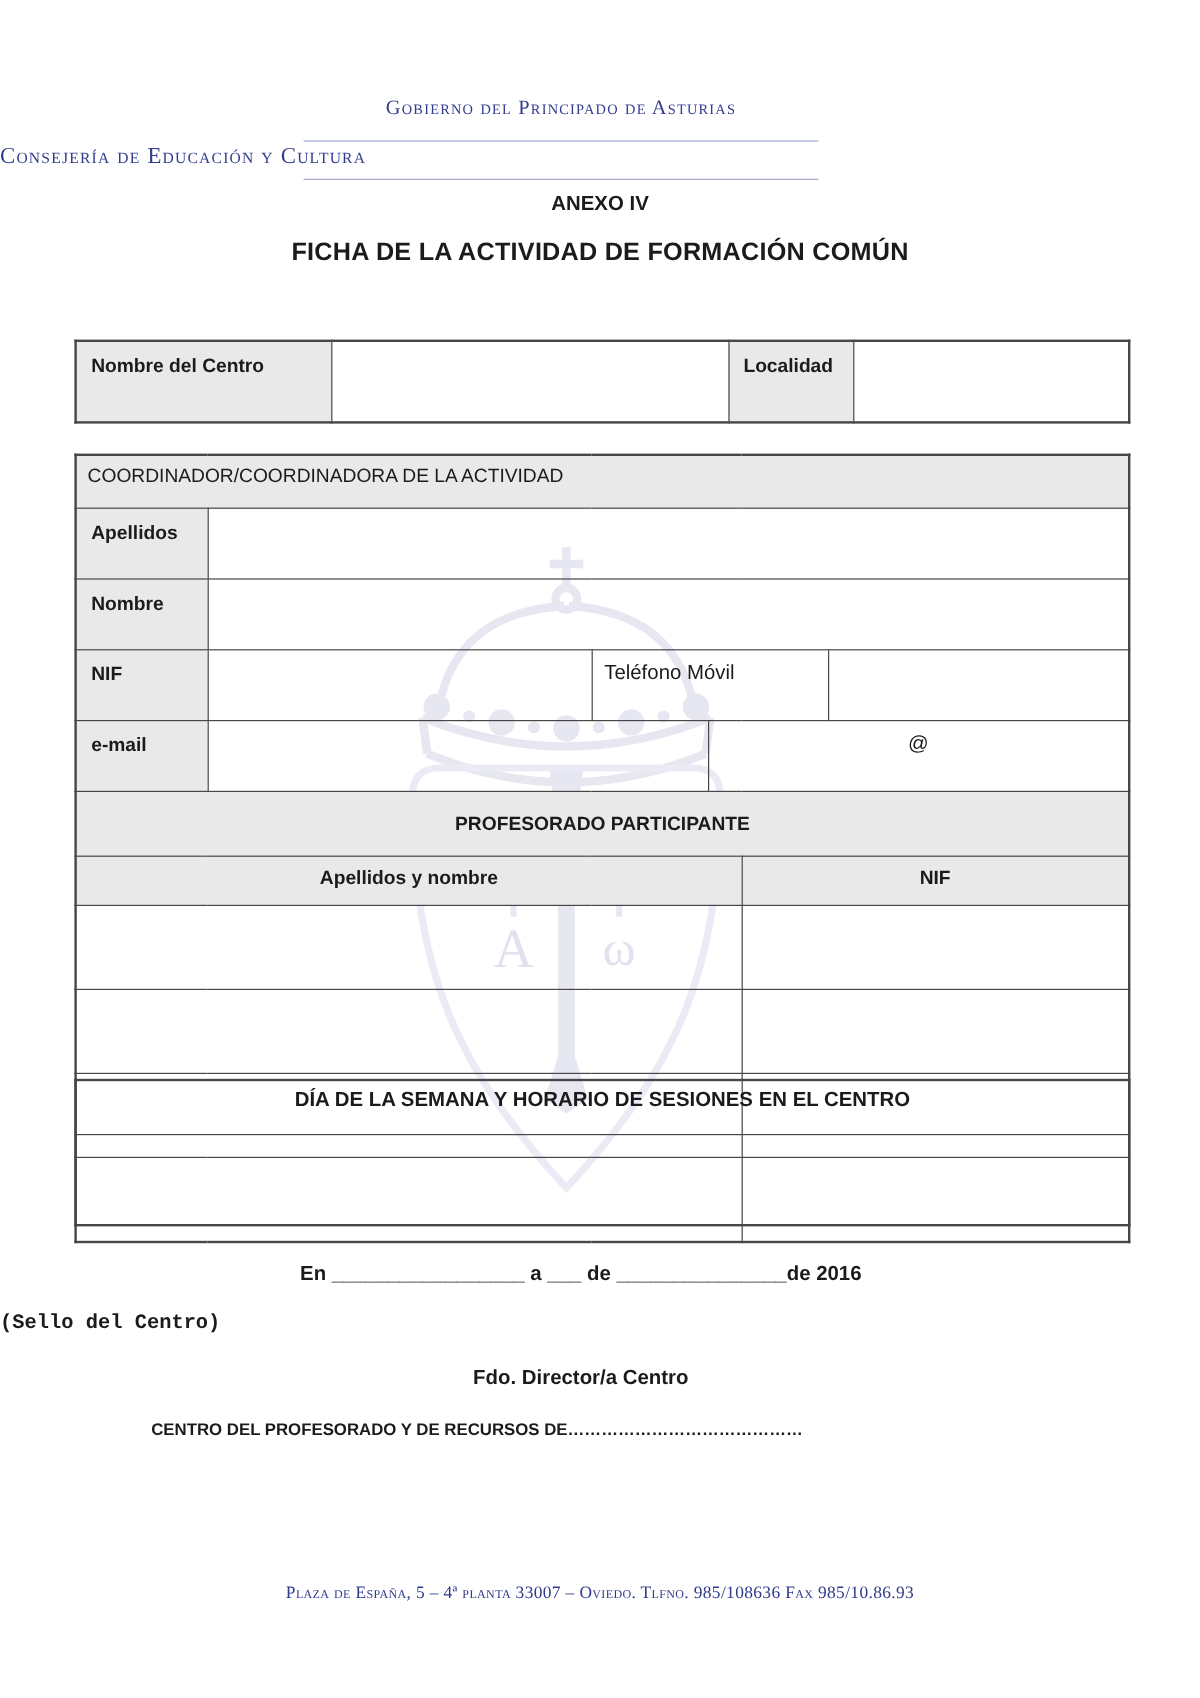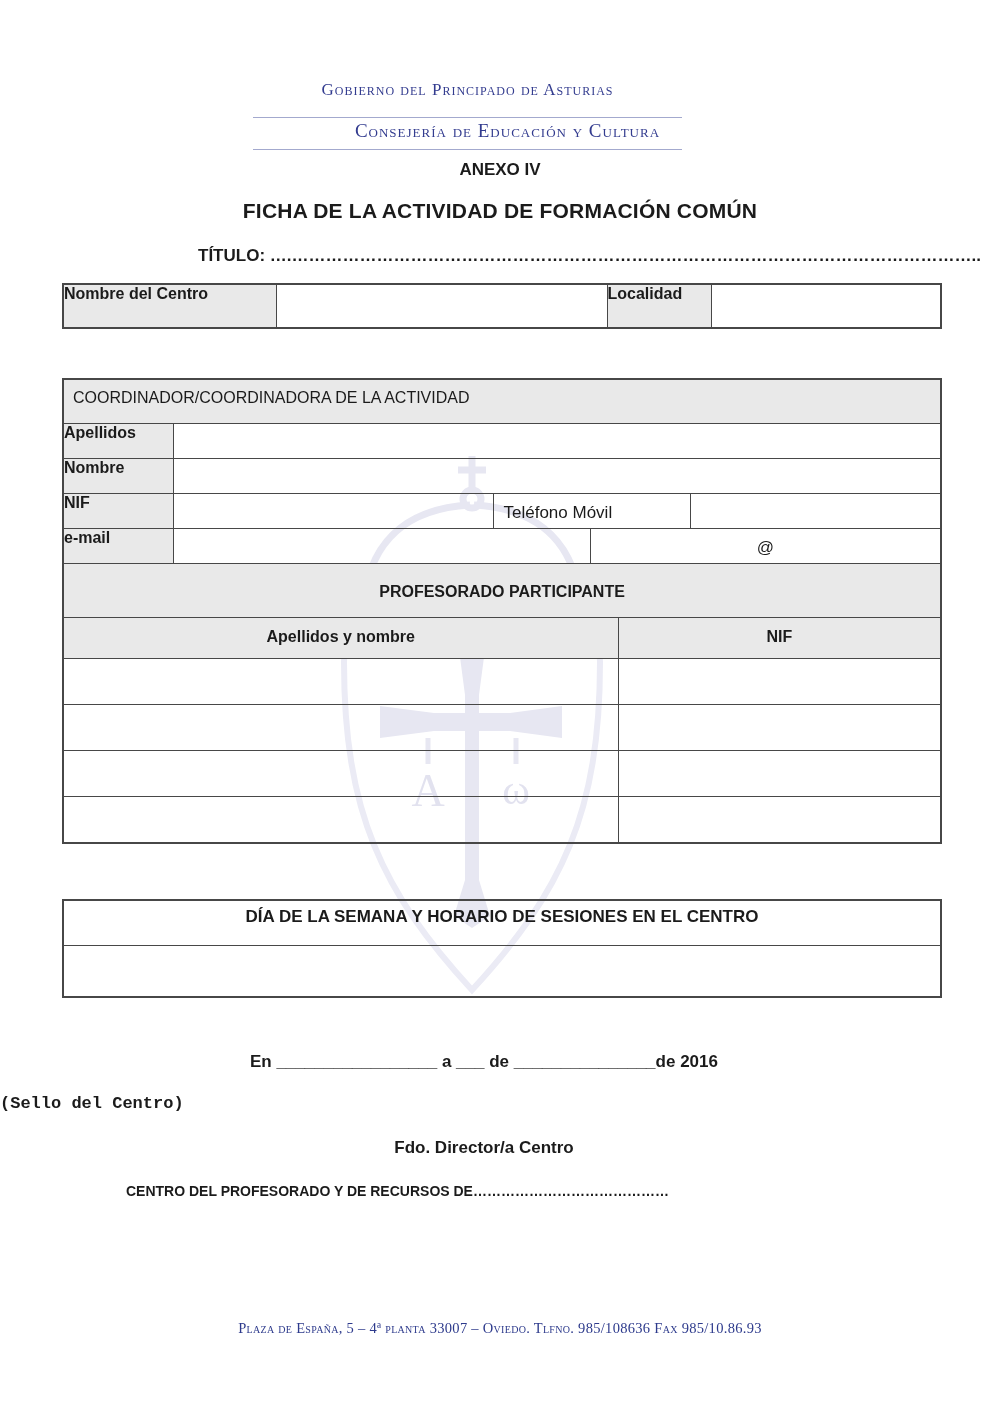--- a/index.html
+++ b/index.html
@@ -21,24 +21,22 @@
     color: #333c8f;
   }
   .org1 {
     top: 80px; left: 0; width: 935px;
     text-align: center;
     font-size: 17px;
     letter-spacing: 1px;
   }
   .org2 {
     top: 120px; left: 0; width: 935px;
-    text-align: center;
     font-size: 19px;
     letter-spacing: 1px;
-    padding-left: 40px;
   }
   .rule {
     height: 1px; background: #a3a9ce;
     left: 253px; width: 429px;
   }
   .rule1 { top: 117px; }
   .rule2 { top: 149px; }
   .annex {
     top: 160px; left: 0; width: 1000px;
     text-align: center; font-weight: bold; font-size: 17px;
@@ -59,21 +57,21 @@
     position: absolute;
     left: 62px;
     width: 878px;
     border-collapse: collapse;
     table-layout: fixed;
     border: 2px solid #474747;
     background: transparent;
   }
   table.form td {
     border: 1px solid #474747;
-    padding: 0;
+    padding: 12px;
     vertical-align: top;
     font-size: 16px;
   }
   .gray { background: #e9e9e9; }
   .lbl {
     font-weight: bold;
     padding: 9px 6px 0 8px;
   }
   .t1 { top: 283px; }
   .t1 td { height: 42px; }
@@ -195,21 +193,20 @@
   </svg>
 
   <div class="content-layer">
 
     <div class="abs org1 smallcaps">Gobierno del Principado de Asturias</div>
     <div class="abs rule rule1"></div>
     <div class="abs org2 smallcaps">Consejería de Educación y Cultura</div>
     <div class="abs rule rule2"></div>
     <div class="abs annex">ANEXO IV</div>
     <div class="abs doc-title">FICHA DE LA ACTIVIDAD DE FORMACIÓN COMÚN</div>
-    <div class="abs titulo">TÍTULO: ….…………………………………………………………………………………………………………..</div>
 
     <table class="form t1">
       <colgroup>
           <col style="width:213px">
           <col style="width:331px">
           <col style="width:104px">
           <col style="width:230px">
         </colgroup>
       <tbody>
           <tr>

